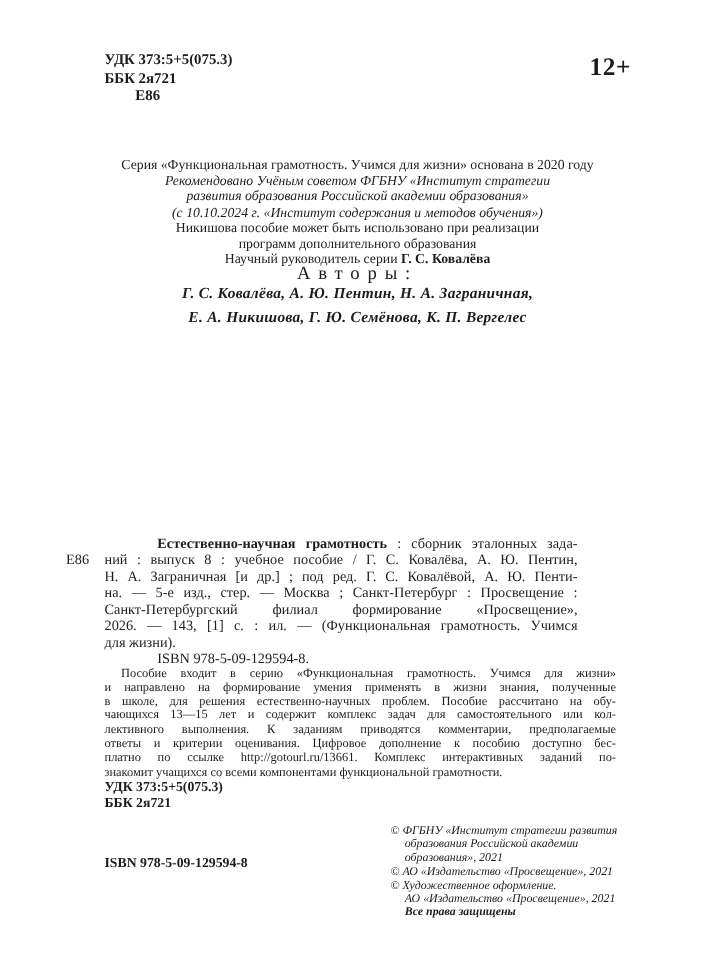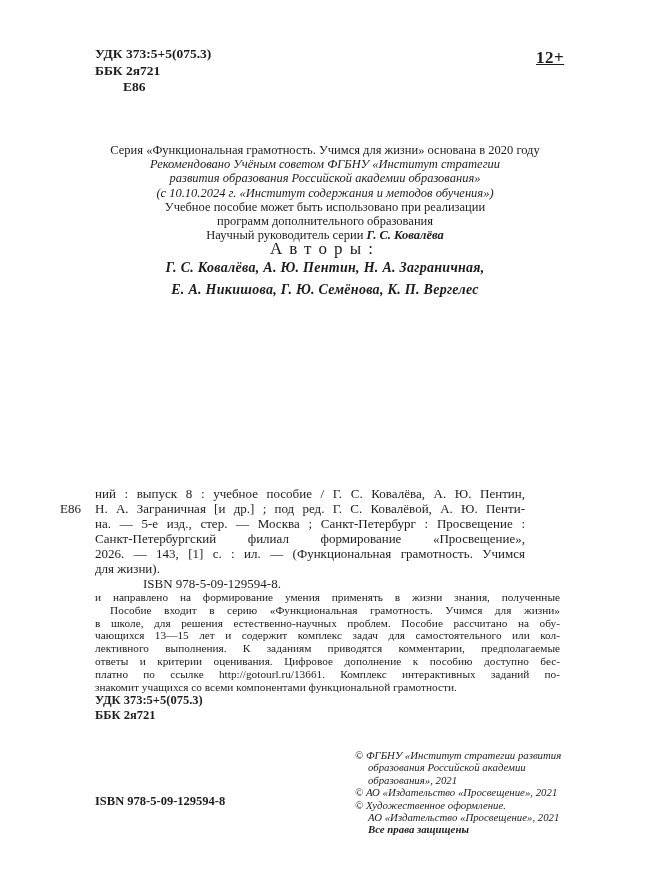--- a/index.html
+++ b/index.html
@@ -19,33 +19,33 @@
   
   .hdr-left {
     position: absolute; left: 95px; top: 46px;
     font-weight: bold; font-size: 13.5px; line-height: 16.5px;
   }
   .hdr-left .code { margin-left: 28px; }
 
   
   .age {
     position: absolute; left: 536px; top: 48px;
-    font-size: 17px; font-weight: bold; letter-spacing: 0.5px; text-decoration: underline;
+    font-size: 23px; font-weight: bold; letter-spacing: 0.5px;
   }
 
   
   .center {
     position: absolute; left: 45px; top: 143px; width: 560px;
     text-align: center; font-size: 12.5px; line-height: 14.2px;
   }
   .series-note { margin-bottom: 10px; }
   .recommend { font-style: italic; margin-bottom: 9px; }
   .usage { margin-bottom: 8px; }
   .supervisor { margin-bottom: 21px; }
-  .sup-name { font-style: italic; font-weight: bold; margin-top: 37px; }
+  .sup-name { font-weight: bold; margin-top: 37px; }
   .authors-head { font-size: 17px; letter-spacing: 0.42em; margin-bottom: 11px; }
   .authors-names { font-style: italic; font-weight: bold; font-size: 14px; line-height: 22px; letter-spacing: 0.02em; }
 
   
   .card { position: absolute; left: 95px; top: 486px; width: 465px; }
   .biblio {
     position: relative; margin-left: 35px; width: 430px;
     font-size: 13px; line-height: 15px;
   }
   .bcode { position: absolute; left: -35px; top: 15px; }
@@ -56,21 +56,21 @@
   .annot { margin-top: 1px; font-size: 11.3px; line-height: 12.8px; }
   .a-first { padding-left: 15px; }
 
   .udk-right {
     margin-top: 5px; margin-left: auto; width: max-content;
     font-weight: bold; font-size: 12.5px; line-height: 14.5px; text-align: left;
   }
 
   
   .isbn-foot {
-    position: absolute; left: 95px; top: 794px;
+    position: absolute; left: 95px; top: 777px;
     font-weight: bold; font-size: 12.5px;
   }
   .copyright {
     position: absolute; left: 355px; top: 749px; width: 238px;
     font-size: 10.8px; line-height: 12.4px; font-style: italic;
   }
   .c-cont { padding-left: 13px; }
   .c-bold { font-weight: bold; }
 </style>
 </head>
@@ -89,52 +89,53 @@
   <div class="center">
     <p class="series-note">Серия «Функциональная грамотность. Учимся для жизни» основана в 2020 году</p>
 
     <div class="recommend">
       <p>Рекомендовано Учёным советом ФГБНУ «Институт стратегии</p>
       <p>развития образования Российской академии образования»</p>
       <p>(с 10.10.2024 г. «Институт содержания и методов обучения»)</p>
     </div>
 
     <div class="usage">
-      <p>Учебное пособие может быть использовано при реализации</p>
+      <p>Никишова пособие может быть использовано при реализации</p>
       <p>программ дополнительного образования</p>
     </div>
 
     <p class="supervisor">
       <span>Научный руководитель серии</span>
       <span class="sup-name">Г. С. Ковалёва</span>
     </p>
 
     <p class="authors-head">Авторы:</p>
 
     <div class="authors-names">
       <p>Г. С. Ковалёва, А. Ю. Пентин, Н. А. Заграничная,</p>
       <p>Е. А. Никишова, Г. Ю. Семёнова, К. П. Вергелес</p>
     </div>
   </div>
 
   <div class="card">
     <div class="biblio">
       <span class="bcode">Е86</span>
+      <div class="jl b-first"><b>Естественно-научная грамотность</b><span> : сборник эталонных зада-</span></div>
       <div class="jl">ний : выпуск 8 : учебное пособие / Г. С. Ковалёва, А. Ю. Пентин,</div>
       <div class="jl">Н. А. Заграничная [и др.] ; под ред. Г. С. Ковалёвой, А. Ю. Пенти-</div>
       <div class="jl">на. — 5-е изд., стер. — Москва ; Санкт-Петербург : Просвещение :</div>
       <div class="jl">Санкт-Петербургский филиал формирование «Просвещение»,</div>
       <div class="jl">2026. — 143, [1] с. : ил. — (Функциональная грамотность. Учимся</div>
       <div>для жизни).</div>
       <div class="b-isbn">ISBN 978-5-09-129594-8.</div>
     </div>
 
     <div class="annot">
+      <div class="jl a-first">Пособие входит в серию «Функциональная грамотность. Учимся для жизни»</div>
       <div class="jl">и направлено на формирование умения применять в жизни знания, полученные</div>
-      <div class="jl a-first">Пособие входит в серию «Функциональная грамотность. Учимся для жизни»</div>
       <div class="jl">в школе, для решения естественно-научных проблем. Пособие рассчитано на обу-</div>
       <div class="jl">чающихся 13—15 лет и содержит комплекс задач для самостоятельного или кол-</div>
       <div class="jl">лективного выполнения. К заданиям приводятся комментарии, предполагаемые</div>
       <div class="jl">ответы и критерии оценивания. Цифровое дополнение к пособию доступно бес-</div>
       <div class="jl">платно по ссылке http://gotourl.ru/13661. Комплекс интерактивных заданий по-</div>
       <div>знакомит учащихся со всеми компонентами функциональной грамотности.</div>
     </div>
 
     <div class="udk-right">
       <div>УДК 373:5+5(075.3)</div>

